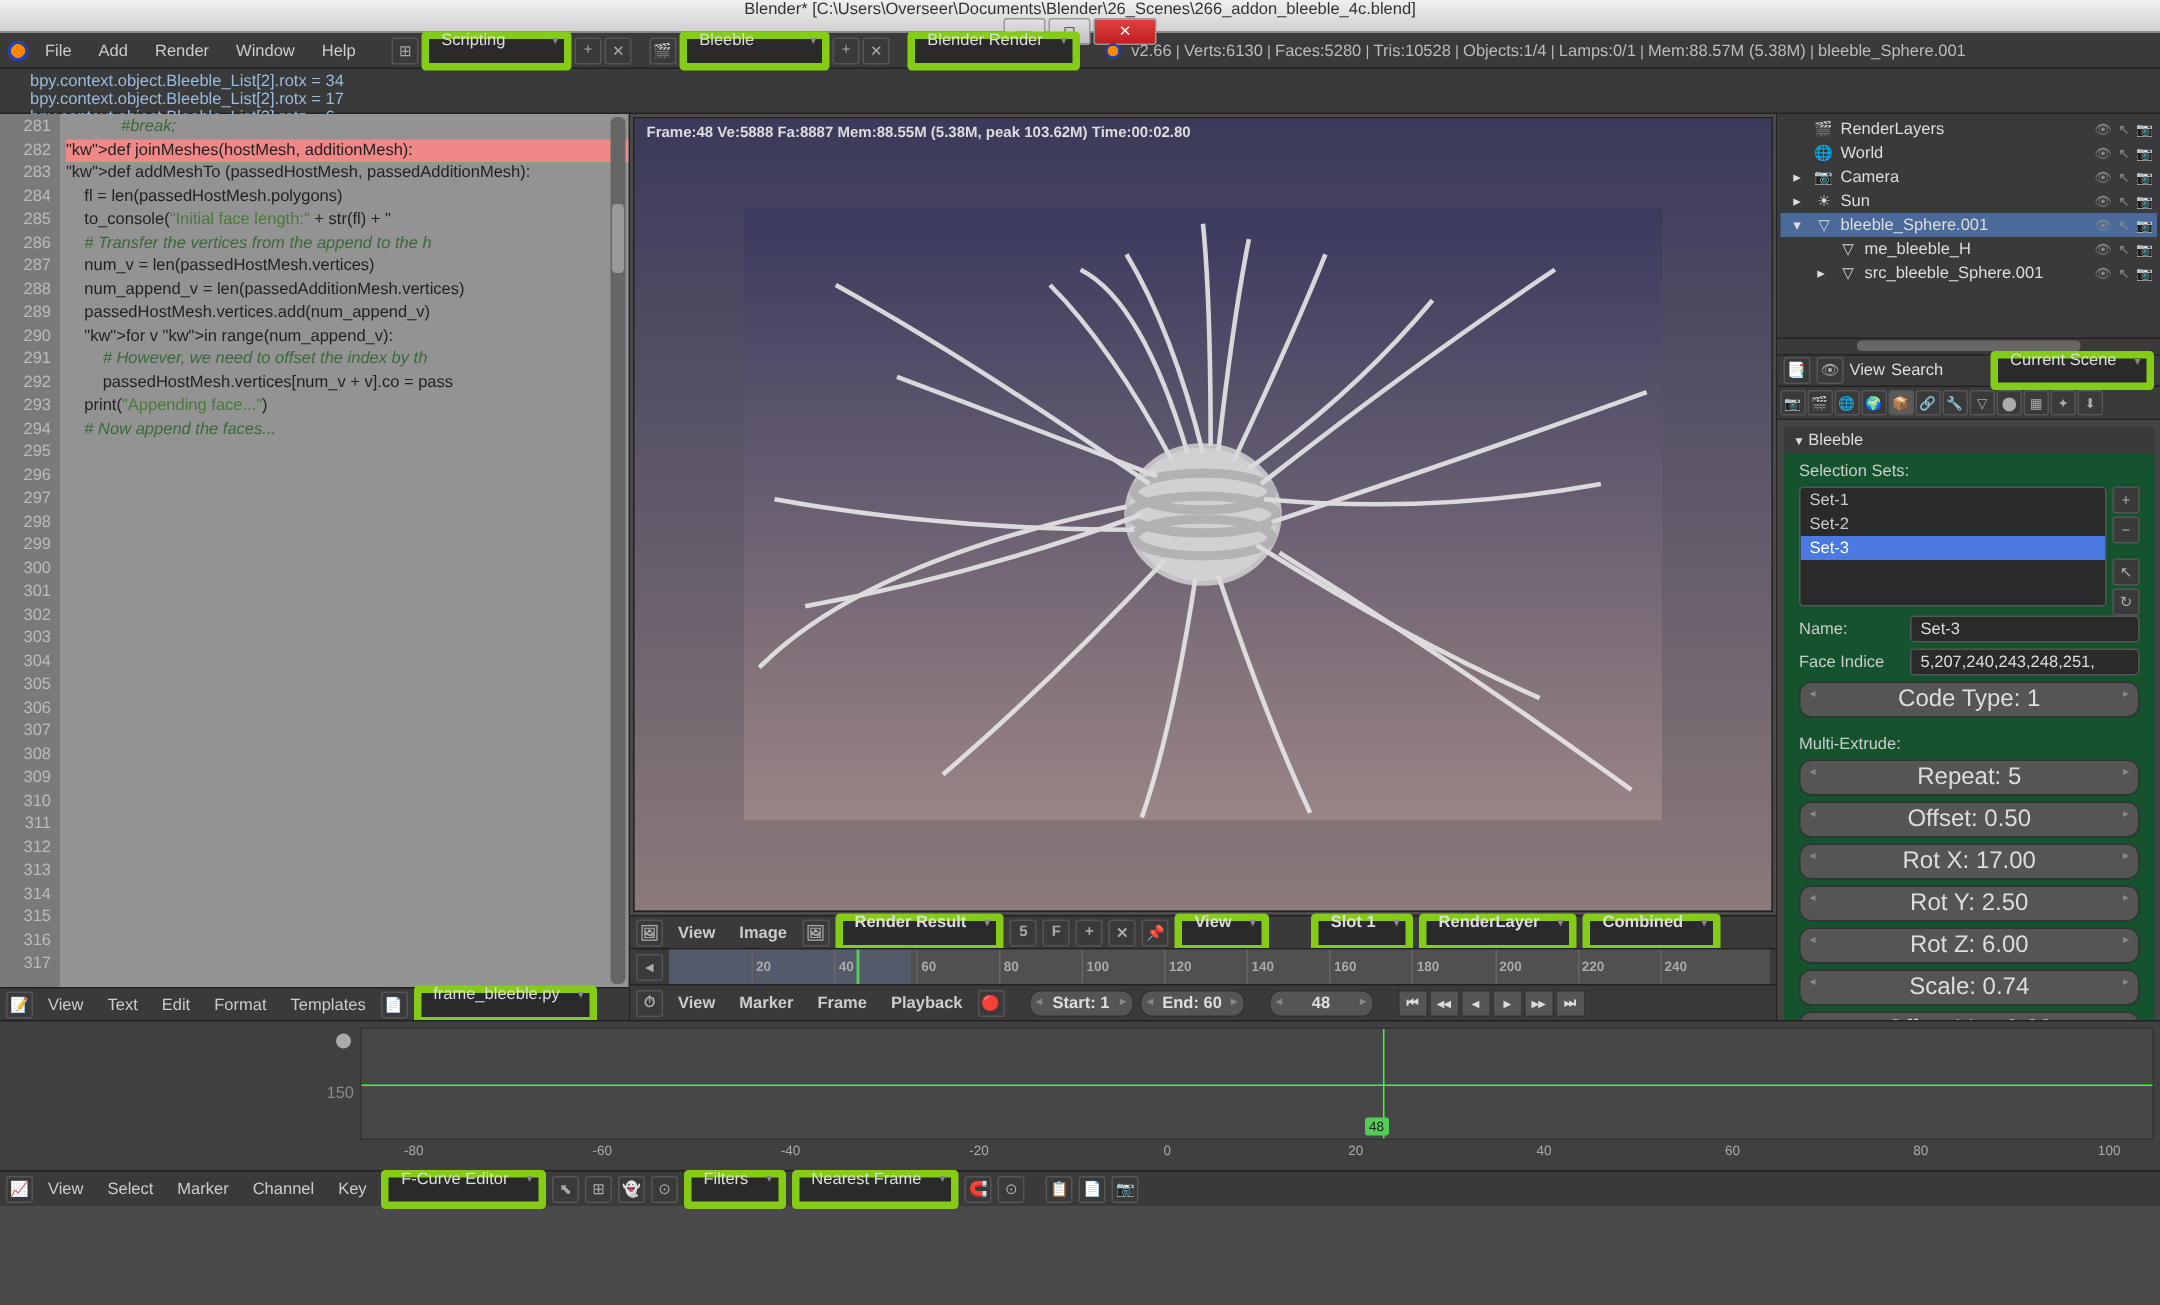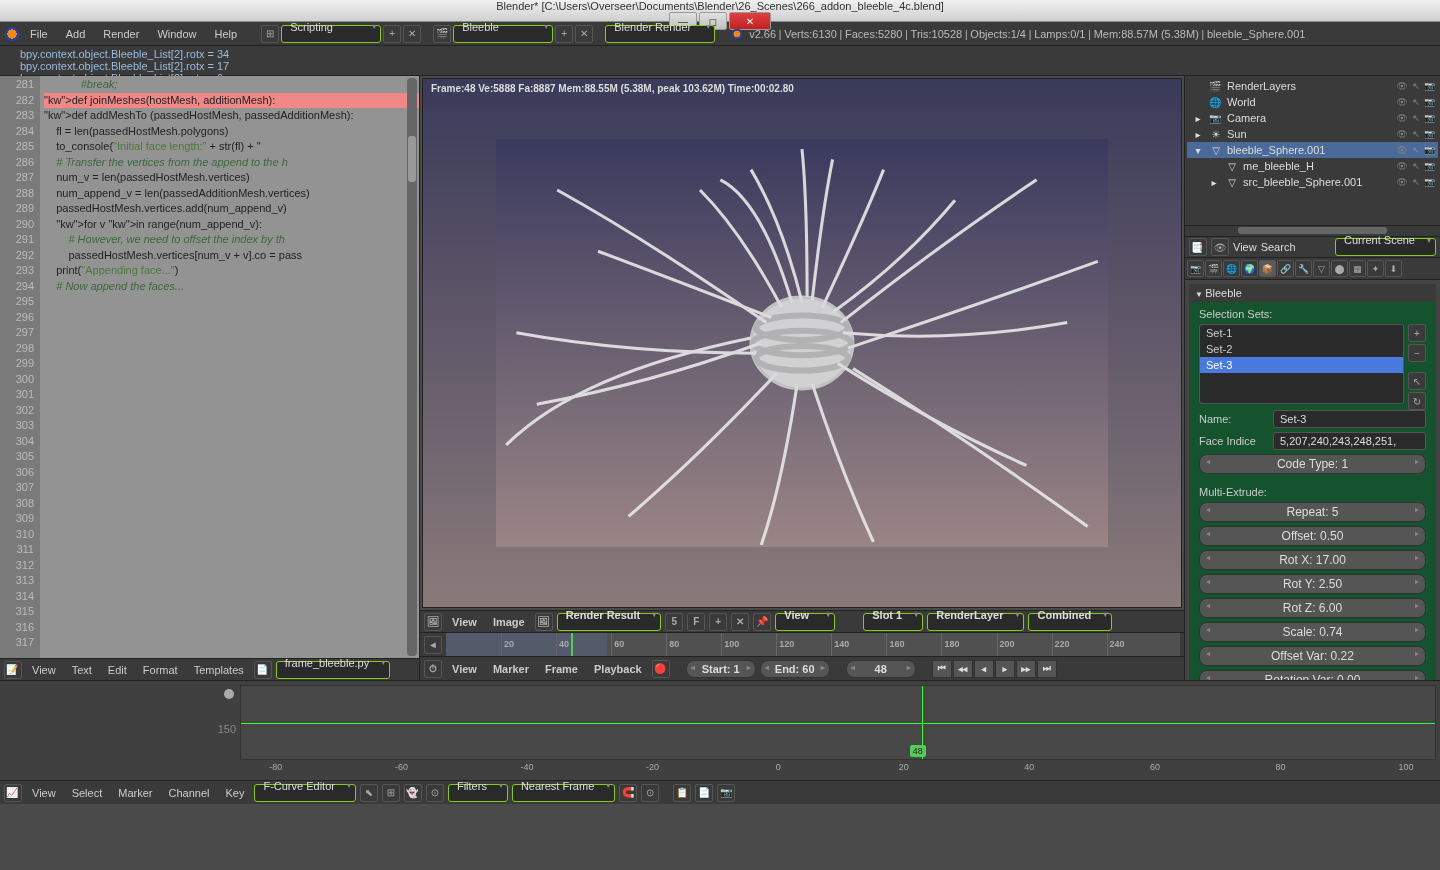--- a/index.html
+++ b/index.html
@@ -5,21 +5,21 @@
 * { margin:0; padding:0; box-sizing:border-box; font-family:"Segoe UI",Arial,sans-serif; font-size:11px; }
 body { background:#4a4a4a; color:#ddd; overflow:hidden; width:1440px; height:870px; position:relative; }
 .titlebar { height:22px; background:linear-gradient(#f0f0f0,#d0d0d0); display:flex; align-items:center; padding:0 4px; color:#333; border-bottom:1px solid #888;flex-direction:column; }
 .titlebar .icon { width:14px; height:14px; background:#7a7a7a; border-radius:2px; margin-right:6px; }
 .titlebar .title { flex:1; font-size:11px; }
 .winbtns { display:flex; gap:2px; }
 .winbtn { width:28px; height:18px; background:linear-gradient(#e0e0e0,#c0c0c0); border:1px solid #999; border-radius:2px; display:flex; align-items:center; justify-content:center; font-size:10px; color:#333; }
 .winbtn.close { background:linear-gradient(#e04040,#c02020); color:#fff; width:42px; }
 .topmenu { height:24px; background:#3a3a3a; display:flex; align-items:center; padding:0 4px; gap:2px; border-bottom:1px solid #222; }
 .topmenu .mitem { padding:2px 8px; color:#ccc; cursor:pointer; }
-.dropdown { background:#2a2a2a; border:1px solid #84cc16; border-radius:3px; padding:1px 20px 15px 8px; color:#ddd; position:relative; min-width:60px; height:18px; display:flex; align-items:center; }
+.dropdown { background:#2a2a2a; border:5px solid #84cc16; border-radius:3px; padding:1px 20px 15px 8px; color:#ddd; position:relative; min-width:60px; height:18px; display:flex; align-items:center; }
 .dropdown:after { content:"▾"; position:absolute; right:4px; font-size:8px; color:#888; }
 .iconbtn { width:18px; height:18px; background:#3a3a3a; border:1px solid #555; border-radius:2px; display:flex; align-items:center; justify-content:center; font-size:10px; color:#aaa; cursor:pointer; }
 
 .console-area { padding:2px 8px; background:#3a3a3a; font-family:monospace; font-size:11px; color:#9bd; height:30px; border-bottom:1px solid #222; }
 .console-area div { white-space:nowrap;padding-left:12px; }
 
 .main-area { display:flex; height:604px; }
 .left-col { width:420px; display:flex; flex-direction:column; border-right:1px solid #222; }
 .mid-col { flex:1; display:flex; flex-direction:column; border-right:1px solid #222;font-weight:bold; }
 .right-col { width:255px; display:flex; flex-direction:column; background:#444; }
@@ -63,21 +63,21 @@
 .panel-body .lbl { color:#ccc; font-size:11px; margin-bottom:4px; }
 .listbox { background:#2a2a2a; border:1px solid #555; border-radius:3px; height:80px; overflow:auto; margin-bottom:6px; }
 .listbox .item { padding:2px 6px; color:#ccc; }
 .listbox .item.sel { background:#4a7ae0; color:#fff; }
 .side-btns { position:absolute; right:12px; display:flex; flex-direction:column; gap:2px; }
 .list-wrap { position:relative; }
 .list-wrap .side-btns { top:0; right:-22px; }
 .field-row { display:flex; align-items:center; margin-bottom:4px; gap:4px; }
 .field-row .flabel { width:70px; color:#ccc; }
 .field-row .finput { flex:1; background:#2a2a2a; border:1px solid #555; border-radius:3px; padding:2px 6px; color:#ddd; }
-.slider-btn { background:#555; border:1px solid #333; border-radius:8px; padding:2px 8px; color:#ddd; text-align:center; margin-bottom:4px; position:relative; font-size:12px; }
+.slider-btn { background:#555; border:1px solid #333; border-radius:8px; padding:2px 8px; color:#ddd; text-align:center; margin-bottom:4px; position:relative; font-size:16px; }
 .slider-btn:before { content:"◂"; position:absolute; left:6px; font-size:8px; color:#888; }
 .slider-btn:after { content:"▸"; position:absolute; right:6px; font-size:8px; color:#888; }
 
 .timeline-row { height:24px; background:#3a3a3a; display:flex; align-items:center; border-top:1px solid #222; position:relative; }
 .timeline-ruler { flex:1; height:100%; position:relative; background:#505050; overflow:hidden; margin:0 4px; }
 .timeline-ruler .tick { position:absolute; top:0; bottom:0; border-left:1px solid #666; font-size:9px; color:#aaa; padding-left:2px; padding-top:6px; }
 .timeline-ruler .cursor { position:absolute; top:0; bottom:0; width:2px; background:#5c5; }
 .timeline-ruler .range { position:absolute; top:0; bottom:0; background:rgba(100,150,255,0.15); }
 
 .timeline-footer { height:24px; background:#3a3a3a; display:flex; align-items:center; gap:4px; padding:0 4px; border-top:1px solid #222; }

